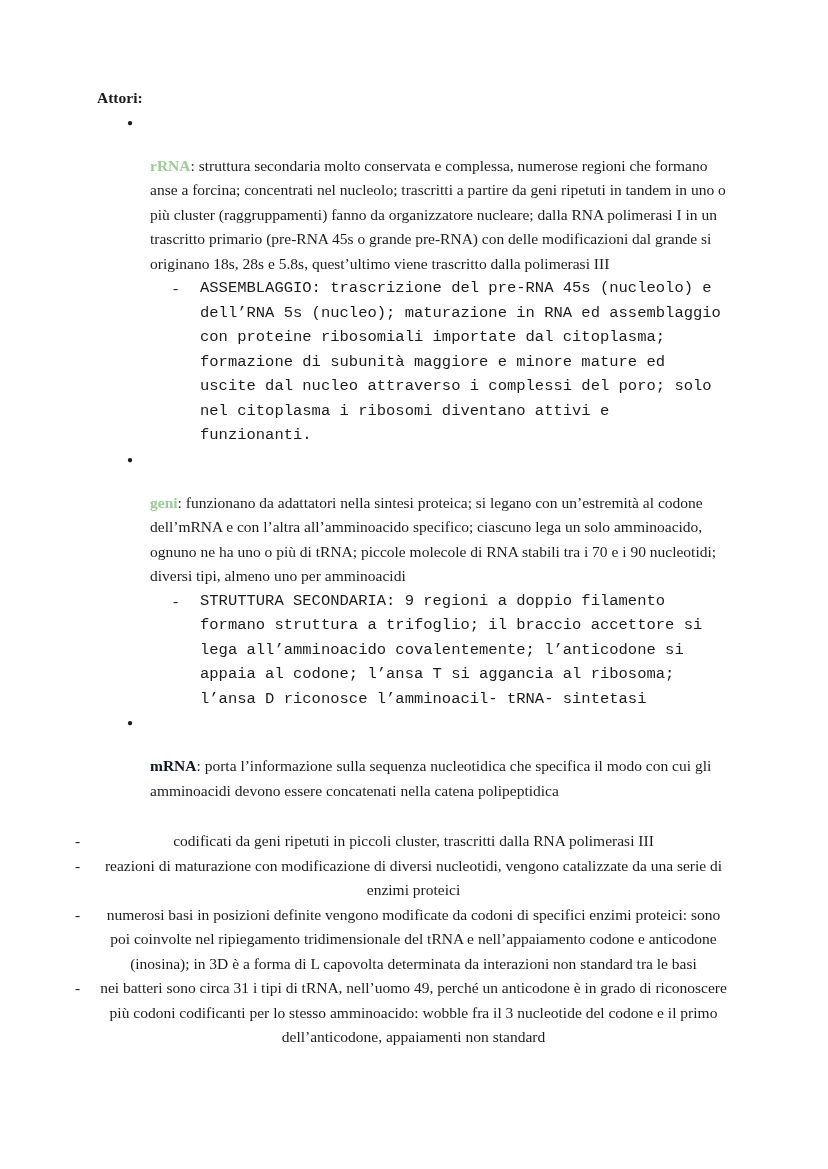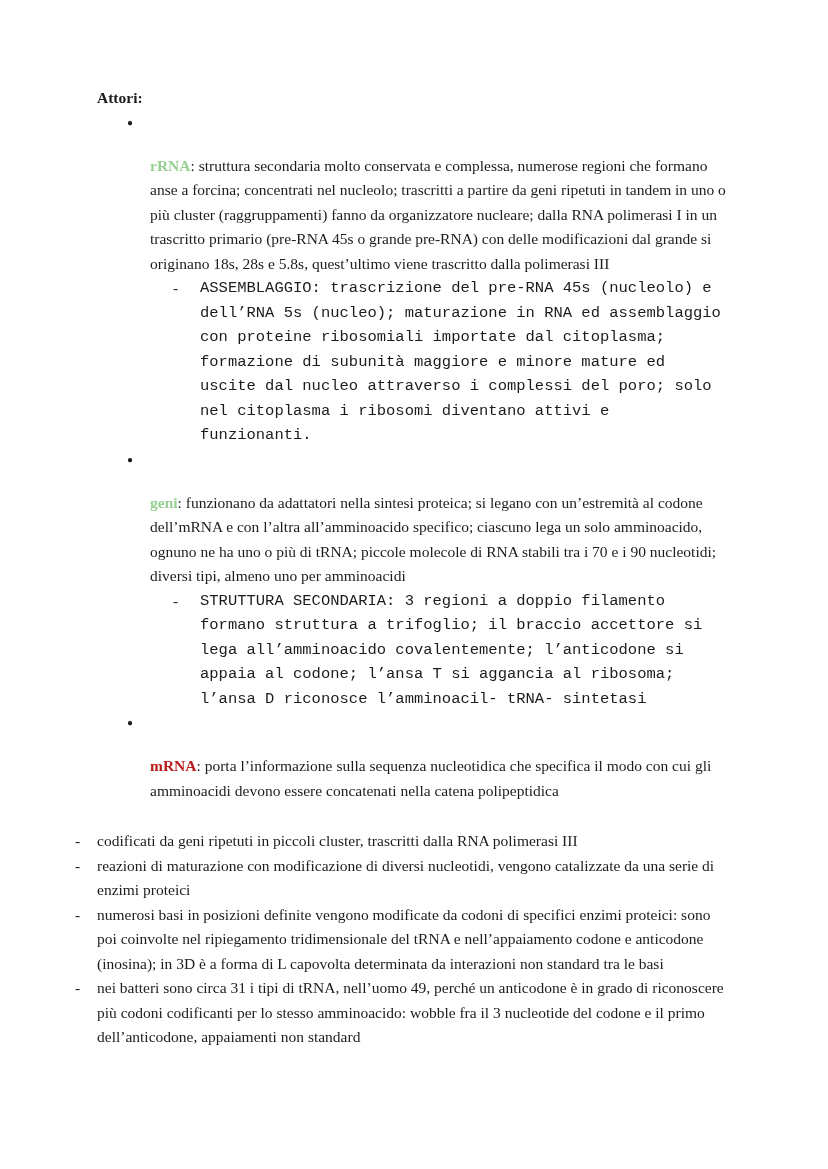--- a/index.html
+++ b/index.html
@@ -71,20 +71,21 @@
     display: flex;
     align-items: flex-start;
     margin-left: -22px;
   }
   .dashes > li > .marker {
     flex: 0 0 22px;
   }
   .dashes > li > .dash-body {
     flex: 1 1 auto;
     min-width: 0;
+    text-align: center;
   }
 </style>
 </head>
 <body>
 
 <div class="page">
   <div class="content">
 
     <p class="title">Attori:</p>
 
@@ -103,30 +104,30 @@
         </div>
       </li>
 
       <li>
         <span class="marker">●</span>
         <div class="body">
           <p><span class="term" style="color:#98cf92">geni</span><span>: funzionano da adattatori nella sintesi proteica; si legano con un’estremità al codone dell’mRNA e con l’altra all’amminoacido specifico; ciascuno lega un solo amminoacido, ognuno ne ha uno o più di tRNA; piccole molecole di RNA stabili tra i 70 e i 90 nucleotidi; diversi tipi, almeno uno per amminoacidi</span></p>
           <ul class="subs">
             <li>
               <span class="marker">-</span>
-              <p class="sub-body">STRUTTURA SECONDARIA: 3 regioni a doppio filamento formano struttura a trifoglio; il braccio accettore si lega all’amminoacido covalentemente; l’anticodone si appaia al codone; l’ansa T si aggancia al ribosoma; l’ansa D riconosce l’amminoacil- tRNA- sintetasi</p>
+              <p class="sub-body">STRUTTURA SECONDARIA: 9 regioni a doppio filamento formano struttura a trifoglio; il braccio accettore si lega all’amminoacido covalentemente; l’anticodone si appaia al codone; l’ansa T si aggancia al ribosoma; l’ansa D riconosce l’amminoacil- tRNA- sintetasi</p>
             </li>
           </ul>
         </div>
       </li>
 
       <li>
         <span class="marker">●</span>
         <div class="body">
-          <p><span class="term" style="color:#b91c1c">mRNA</span><span>: porta l’informazione sulla sequenza nucleotidica che specifica il modo con cui gli amminoacidi devono essere concatenati nella catena polipeptidica</span></p>
+          <p><span class="term" style="color:#0f172a">mRNA</span><span>: porta l’informazione sulla sequenza nucleotidica che specifica il modo con cui gli amminoacidi devono essere concatenati nella catena polipeptidica</span></p>
         </div>
       </li>
 
     </ul>
 
     <ul class="dashes">
       <li>
         <span class="marker">-</span>
         <p class="dash-body">codificati da geni ripetuti in piccoli cluster, trascritti dalla RNA polimerasi III</p>
       </li>

